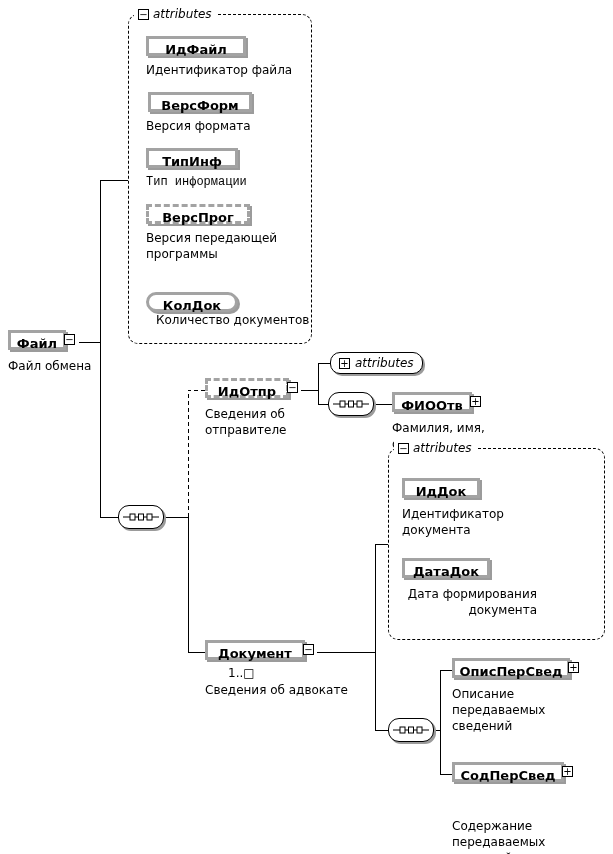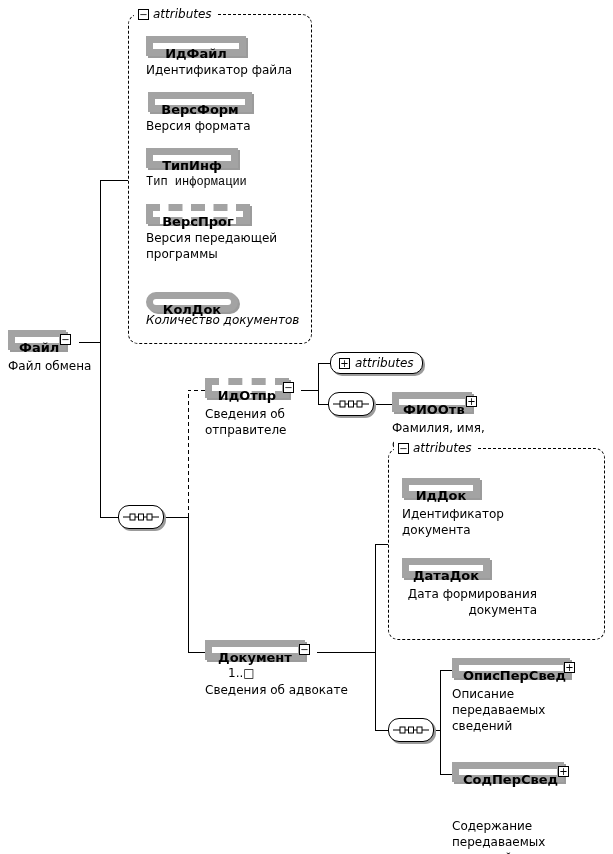--- a/index.html
+++ b/index.html
@@ -5,21 +5,21 @@
   html,body { margin:0; padding:0; background:#fff; }
   .stage {
     position:relative; width:613px; height:854px; background:#ffffff;
     font-family:"DejaVu Sans","Liberation Sans",sans-serif; color:#000;
     overflow:hidden;
   }
   svg.wires { position:absolute; left:0; top:0; pointer-events:none; }
 
   .el {
     position:absolute; height:20px; box-sizing:border-box;
-    background:#fff; border:7px solid #a3a3a3;
+    background:#fff; border:3px solid #a3a3a3;
     box-shadow:2px 2px 0 #9b9b9b;
     font-weight:bold; font-size:13px; line-height:22px;
     text-align:center; white-space:nowrap; padding:0 4px;
   }
   .el.dashed { border-style:dashed; }
 
   .toggle {
     position:absolute; right:-12px; top:50%; margin-top:-6px;
     width:11px; height:11px; box-sizing:border-box;
     border:1px solid #000; background:#fff;
@@ -102,21 +102,21 @@
   <div class="el" style="left:148px;top:92px;width:104px;">ВерсФорм</div>
   <div class="caption nowrap" style="left:146px;top:118px;">Версия формата</div>
 
   <div class="el" style="left:146px;top:148px;width:92px;">ТипИнф</div>
   <div class="caption nowrap" style="left:146px;top:174px;font-family:Liberation Mono, monospace;">Тип информации</div>
 
   <div class="el dashed" style="left:146px;top:204px;width:104px;">ВерсПрог</div>
   <div class="caption" style="left:146px;top:230px;width:135px;">Версия передающей программы</div>
 
   <div class="el" style="left:146px;top:292px;width:92px;border-radius:12px;">КолДок</div>
-  <div class="caption nowrap" style="left:146px;top:312px;font-style:italic;">Количество документов</div>
+  <div class="caption nowrap" style="left:156px;top:312px;">Количество документов</div>
 
   <div class="el" style="left:8px;top:330px;width:58px;">
     <span>Файл</span>
     <span class="toggle">−</span>
   </div>
   <div class="caption nowrap" style="left:8px;top:358px;">Файл обмена</div>
 
   <div class="seq" style="left:118px;top:505px;">
     <svg width="44" height="22" viewBox="0 0 44 22">
       <line x1="4" y1="11" x2="40" y2="11" stroke="#000"></line>

